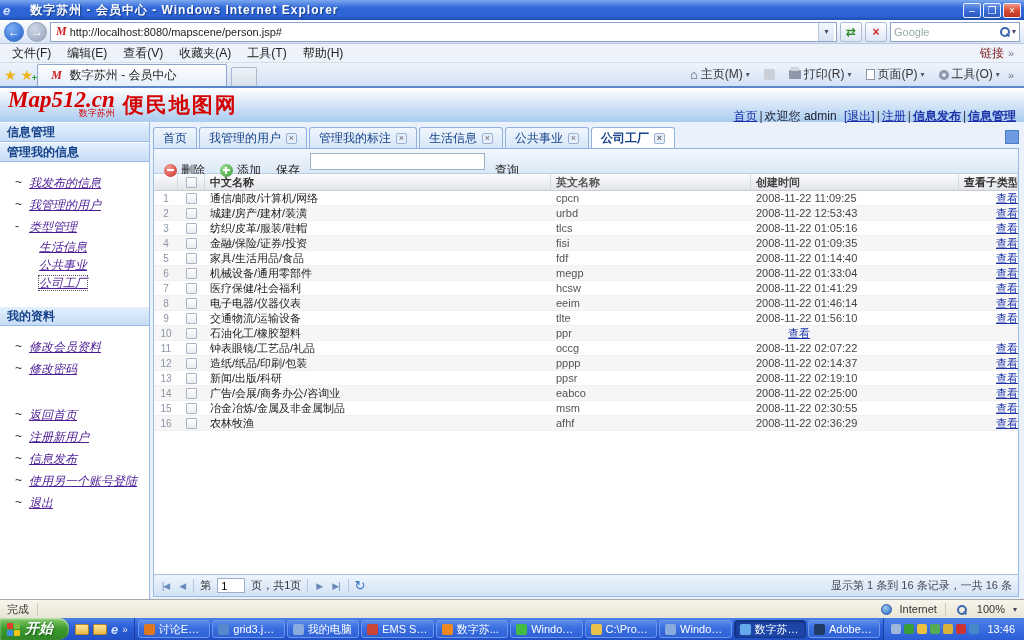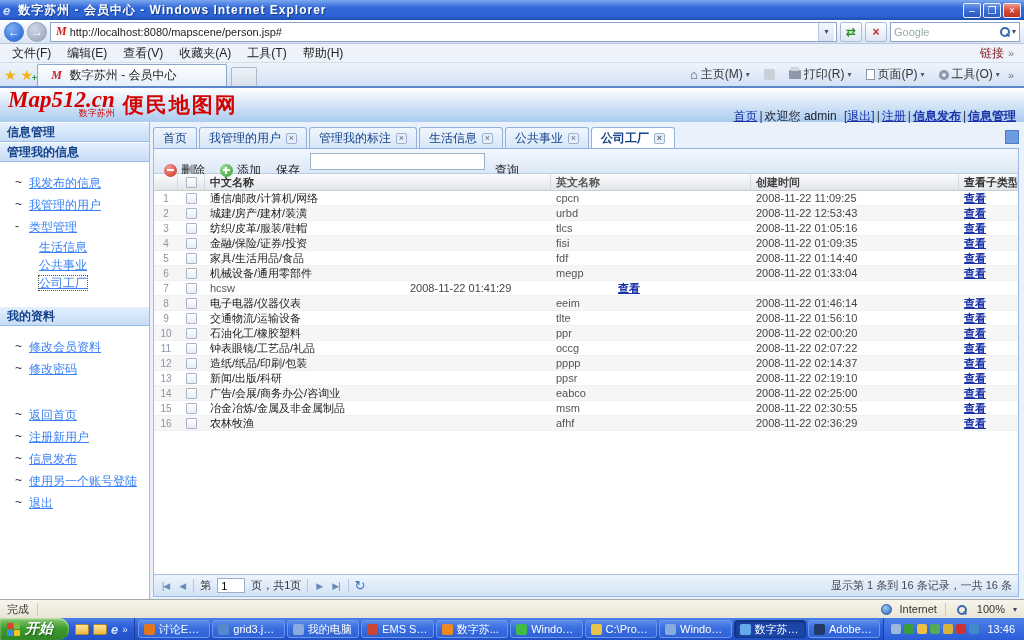--- a/index.html
+++ b/index.html
@@ -3,21 +3,21 @@
 <meta charset="utf-8">
 <style>
   * { box-sizing: border-box; margin: 0; padding: 0; }
   body { width:1024px; height:640px; overflow:hidden;
          font-family:"Liberation Sans","DejaVu Sans",sans-serif; font-size:12px; background:#fff; }
   .window { display:flex; flex-direction:column; width:1024px; height:640px; }
 
   
   .titlebar { height:20px; flex:0 0 20px; display:flex; align-items:center; padding:0 3px;
     background:linear-gradient(#7aa7ee,#3066d8 40%,#2d63d4 80%,#1c4cb0); color:#fff; }
-  .tb-title { font-weight:bold; font-size:12px; margin-left:8px; letter-spacing:1px; flex:1;
+  .tb-title { font-weight:bold; font-size:12px; margin-left:20px; letter-spacing:1px; flex:1;
     white-space:nowrap; overflow:hidden; text-shadow:1px 1px 1px #123a8a; }
   .ie-e { color:#cfe2ff; font-weight:bold; font-style:italic; font-size:13px; }
   .winbtns { display:flex; gap:2px; }
   .wbtn { width:18px; height:15px; border:1px solid #e6eeff; border-radius:2px; color:#fff;
     font-size:10px; line-height:13px; text-align:center;
     background:linear-gradient(#6f9ae8,#3a6cd8 50%,#2a58c0); }
   .wbtn.close { background:linear-gradient(#f09a8a,#d84a33 50%,#b93322); }
 
   
   .addrbar { height:24px; flex:0 0 24px; display:flex; align-items:center; gap:3px; padding:0 4px;
@@ -93,21 +93,21 @@
   .tsep { color:#334; padding:0 2px; }
 
   
   .pagebody { flex:1; display:flex; background:#fff; overflow:hidden; }
   .sidebar { width:150px; flex:0 0 150px; border-right:1px solid #99bbe8; background:#fff; }
   .sb-h { height:20px; line-height:19px; padding-left:7px; font-weight:bold; color:#15428b; font-size:12px;
     background:linear-gradient(#e3f0fd,#c7dcf5); border-bottom:1px solid #99bbe8; border-top:1px solid #fff; }
   .sb-box { padding:11px 0 13px 0; }
   .sb-row { display:flex; gap:5px; padding:2px 0 3px 15px; font-size:12px; }
   .sb-pre { color:#334; width:9px; flex:0 0 9px; }
-  .sb-link { color:#3b82f6; text-decoration:underline; cursor:pointer; }
+  .sb-link { color:#4c1d95; text-decoration:underline; cursor:pointer;font-style:italic; }
   .sb-child { padding:0 0 1px 39px; font-size:12px; }
   .focused { outline:1px dotted #555; }
 
   .main { flex:1; display:flex; flex-direction:column; background:#eaf1fb; padding:3px 5px 2px 3px; overflow:hidden; }
   .ctabs { height:24px; flex:0 0 24px; display:flex; align-items:flex-end; gap:2px;
     border-bottom:1px solid #8db2e3; position:relative; }
   .ctab { display:flex; align-items:center; gap:5px; height:21px; padding:0 9px;
     background:linear-gradient(#f0f6fd,#d7e6f8); border:1px solid #8db2e3; border-bottom:0;
     border-radius:3px 3px 0 0; font-size:12px; color:#15428b; cursor:pointer; white-space:nowrap; }
   .ctab.active { background:#fff; font-weight:bold; }
@@ -141,21 +141,21 @@
   .c-time{ width:208px; flex:0 0 208px; }
   .c-view{ flex:1; }
   .grow { display:flex; height:15px; flex:0 0 15px; font-size:11px; color:#222;
     border-bottom:1px solid #f1f1f1; }
   .grow.alt { background:#f6f6f6; }
   .rnum { color:#8b93a3; font-size:10px; }
   .cbx { width:11px; height:11px; border:1px solid #a9b4c4; border-radius:1px;
     background:linear-gradient(#ffffff,#e9edf2); cursor:pointer; }
   .cell.c-en { color:#555; }
   .cell.c-time { color:#444; }
-  .view-link { color:#1a31a8; font-weight:bold; text-decoration:underline; font-size:11px; cursor:pointer; }
+  .view-link { color:#1a31a8; font-weight:normal; text-decoration:underline; font-size:11px; cursor:pointer;margin-left:32px; }
   .gfiller { flex:1; background:#fff; }
 
   .pager { height:22px; flex:0 0 22px; display:flex; align-items:center; gap:6px; padding:0 6px;
     background:linear-gradient(#eef5fd,#d2e2f5); border-top:1px solid #aac3e0; font-size:11px; color:#333; }
   .pgbtn { color:#6b8cba; font-size:9px; padding:0 2px; cursor:pointer; letter-spacing:-1px; }
   .pgsep { width:1px; height:14px; background:#b6c8de; }
   .pg-input { width:28px; height:15px; border:1px solid #9ab0c8; font-size:11px; padding:0 3px; outline:none; }
   .pg-refresh { color:#3a77c8; font-size:13px; cursor:pointer; }
   .pginfo { margin-left:auto; color:#445; }
 
@@ -469,20 +469,21 @@
               <div class="cell c-time">2008-11-22 01:33:04</div>
               <div class="cell c-view">
                 <a class="view-link">查看</a>
               </div>
             </div>
             <div class="grow">
               <div class="cell c-num rnum">7</div>
               <div class="cell c-chk">
                 <span class="cbx"></span>
               </div>
+              <div class="cell c-cn">医疗保健/社会福利</div>
               <div class="cell c-en">hcsw</div>
               <div class="cell c-time">2008-11-22 01:41:29</div>
               <div class="cell c-view">
                 <a class="view-link">查看</a>
               </div>
             </div>
             <div class="grow alt">
               <div class="cell c-num rnum">8</div>
               <div class="cell c-chk">
                 <span class="cbx"></span>
@@ -506,21 +507,20 @@
                 <a class="view-link">查看</a>
               </div>
             </div>
             <div class="grow alt">
               <div class="cell c-num rnum">10</div>
               <div class="cell c-chk">
                 <span class="cbx"></span>
               </div>
               <div class="cell c-cn">石油化工/橡胶塑料</div>
               <div class="cell c-en">ppr</div>
-              <div class="cell c-time">2008-11-22 02:00:20</div>
               <div class="cell c-view">
                 <a class="view-link">查看</a>
               </div>
             </div>
             <div class="grow">
               <div class="cell c-num rnum">11</div>
               <div class="cell c-chk">
                 <span class="cbx"></span>
               </div>
               <div class="cell c-cn">钟表眼镜/工艺品/礼品</div>

